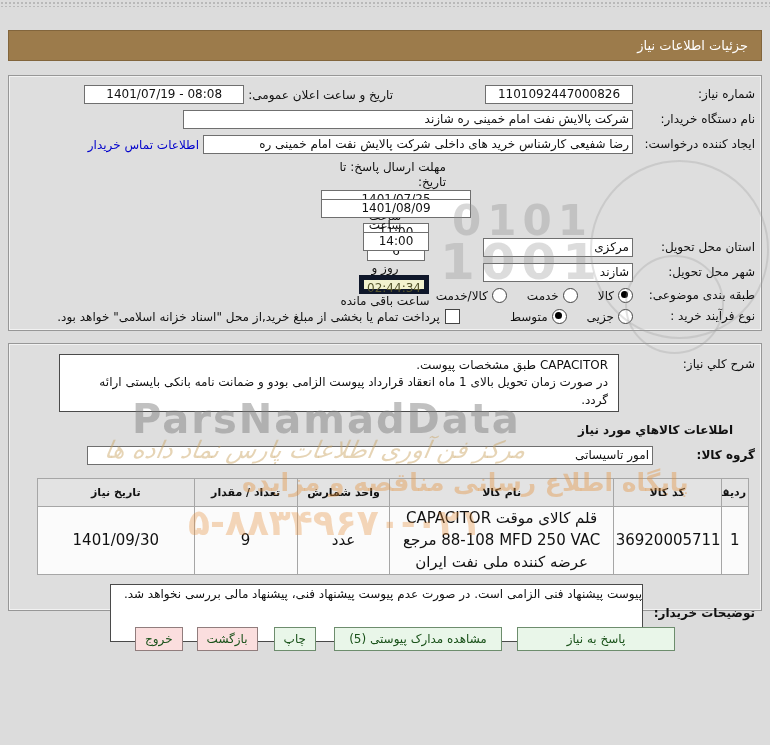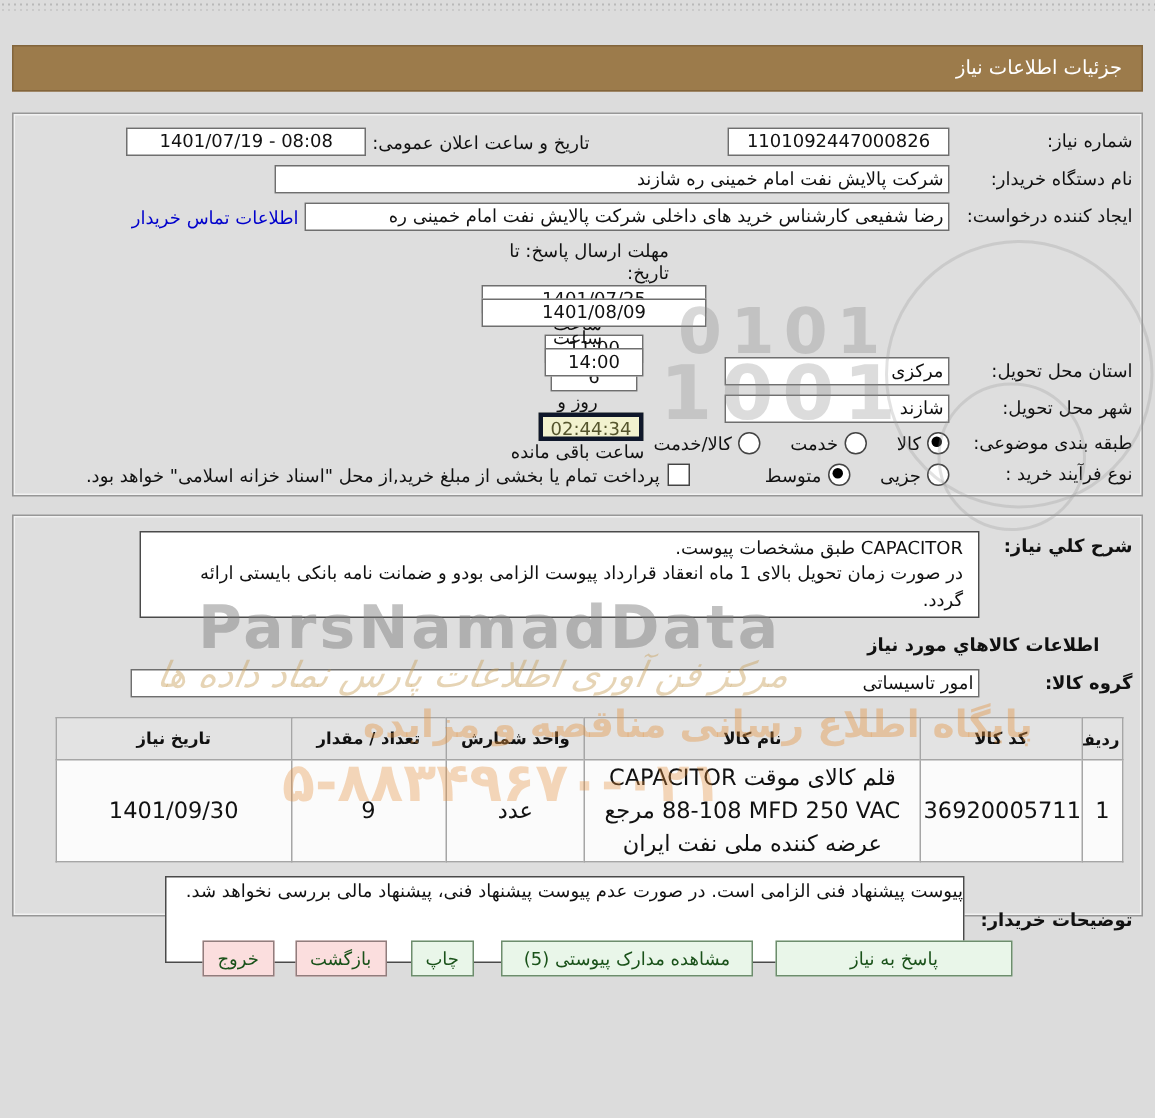--- a/index.html
+++ b/index.html
@@ -33,34 +33,34 @@
     white-space:nowrap;flex:none;font-size:12px;
   }
   .c{text-align:center;margin-left:22px;}
   .ltr{direction:ltr;}
   .w148{width:148px;} .w160{width:160px;} .w450{width:450px;} .w430{width:430px;}
   .w150{width:150px;} .w66{width:66px;} .w58{width:58px;} .w566{width:566px;}
   .mini{margin:0 5px;flex:none;}
   .sp38{width:38px;flex:none;} .sp70{width:70px;flex:none;} .sp30{width:30px;flex:none;}
   .timer{
     display:inline-block;box-sizing:border-box;height:19px;line-height:17px;width:70px;
-    background:#f2f2cf;border:3px solid #0f172a;color:#55552d;flex:none;margin-right:4px;
+    background:#f2f2cf;border:5px solid #0f172a;color:#55552d;flex:none;margin-right:4px;
   }
   .link{color:#0000cc;cursor:pointer;margin-right:4px;flex:none;}
   .radio{width:13px;height:13px;border:1px solid #444;border-radius:50%;
     background:#fff;display:inline-block;flex:none;margin-left:4px;position:relative;}
   .radio.sel::after{content:"";position:absolute;left:2px;top:2px;width:7px;height:7px;
     border-radius:50%;background:#000;}
   .rgroup{display:flex;align-items:center;margin-left:20px;}
   .checkbox{width:13px;height:13px;border:1px solid #444;background:#fff;
     display:inline-block;flex:none;margin-left:5px;}
   .r45{height:32px;margin-bottom:7px;flex-direction:column;}
   .bold{font-weight:bold;}
   .sharh-row{display:flex;align-items:flex-start;margin:2px 0 0 0;}
-  .sharh-lbl{width:102px;flex:none;font-weight:bold;padding-top:3px;}
+  .sharh-lbl{width:102px;flex:none;font-weight:normal;padding-top:3px;padding-left:34px;}
   .sharh-box{box-sizing:border-box;width:560px;min-height:47px;background:#fff;
     border:1px solid #4a4a4a;padding:2px 10px;line-height:1.45;flex:none;}
   .sec-head{font-weight:bold;margin:11px 22px 9px 0;}
   .tablewrap{margin:13px 6px 0 34px;}
   table{border-collapse:collapse;width:712px;table-layout:fixed;background:#fbfbfb;}
   th,td{border:1px solid #a6a6a6;padding:1px 2px;overflow:hidden;}
   th{background:#e3e3e3;font-size:11px;height:25px;font-weight:bold;}
   td{font-size:15px;height:46px;text-align:center;vertical-align:middle;line-height:1.45;}
   .remarks-row{display:flex;align-items:center;margin-top:9px;}
   .remarks-lbl{width:112px;flex:none;font-weight:bold;}

